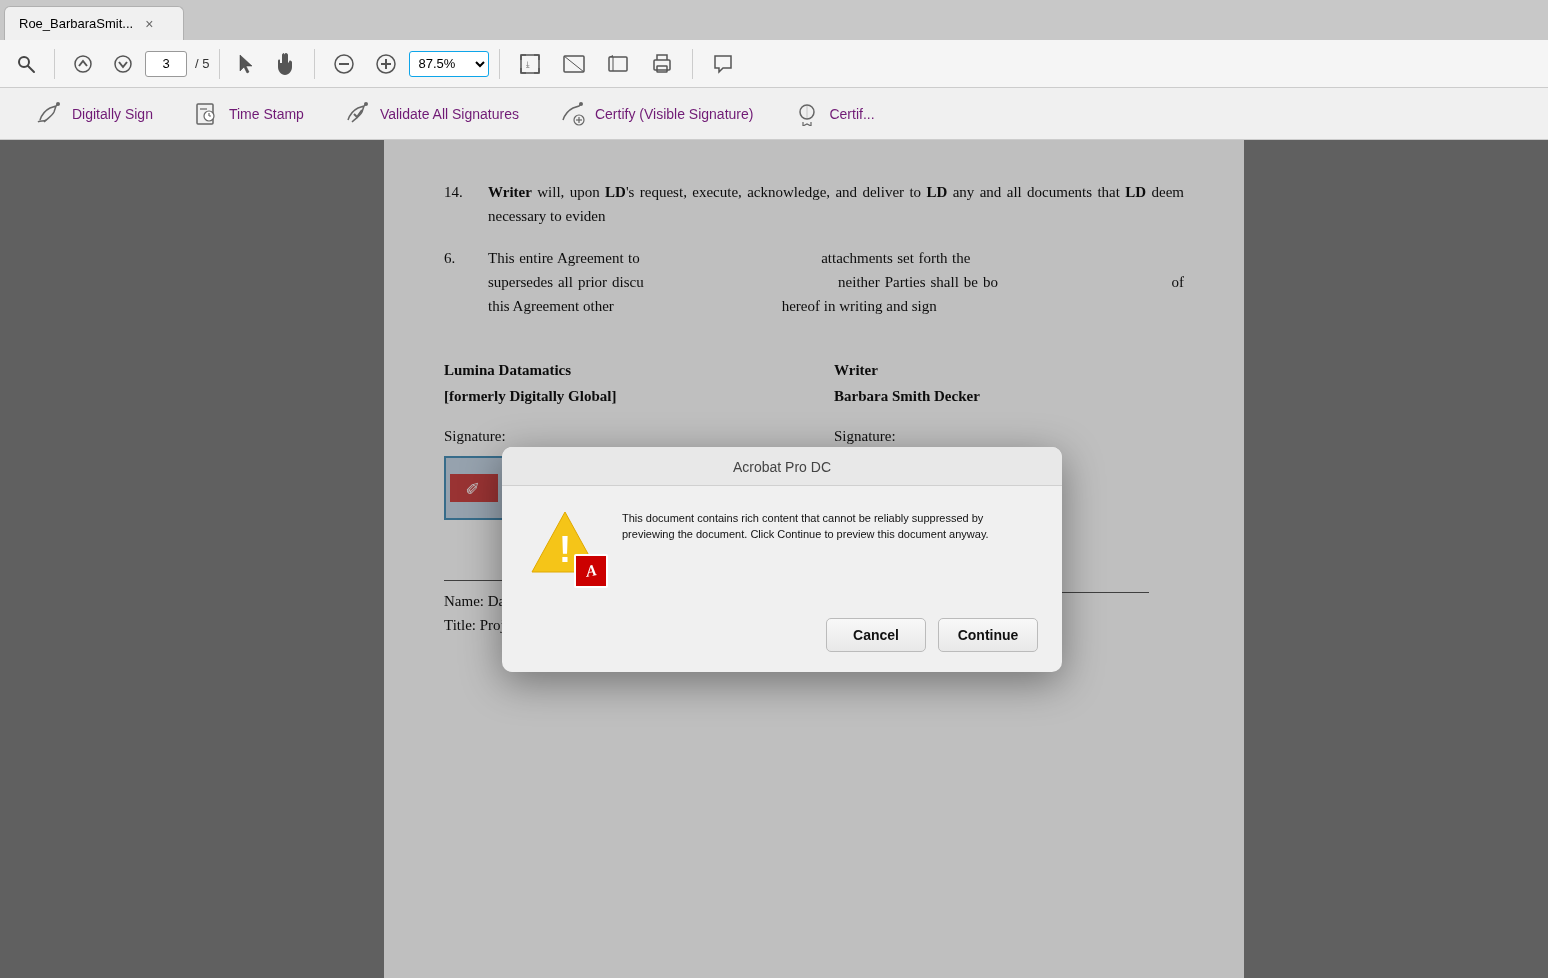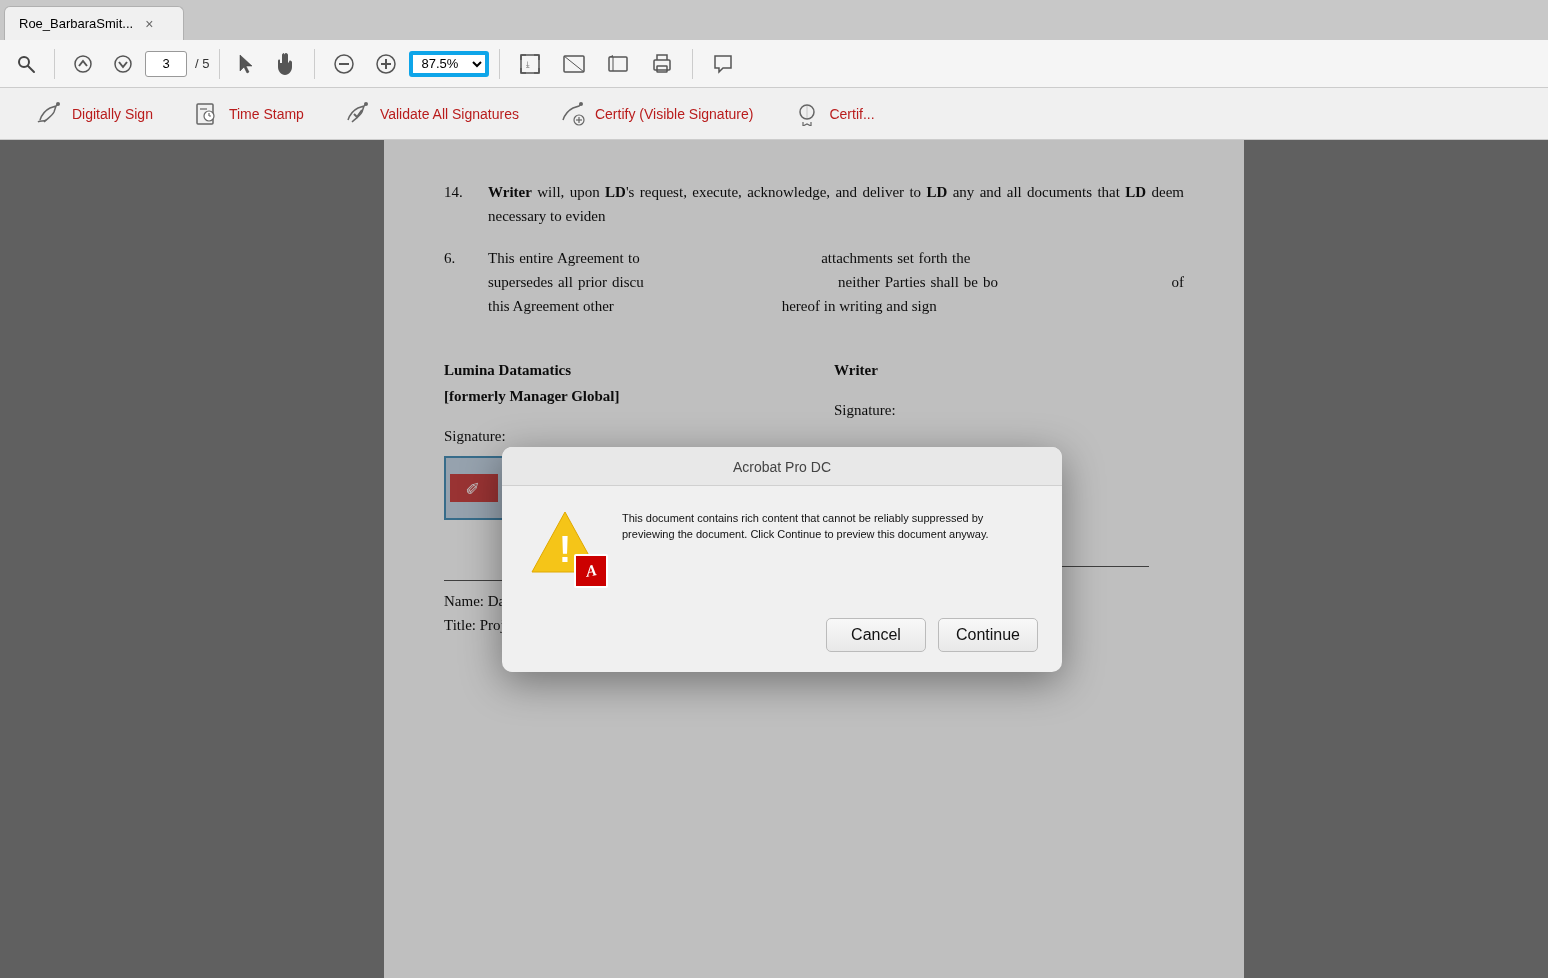--- a/index.html
+++ b/index.html
@@ -71,21 +71,21 @@
       text-align: center;
       font-size: 13px;
       padding: 0 4px;
     }
     .page-total {
       font-size: 13px;
       color: #333;
       margin-left: 4px;
     }
     .zoom-select {
-      border: 4px solid #0ea5e9;
+      border: 1px solid #0ea5e9;
       border-radius: 3px;
       height: 26px;
       padding: 0 4px;
       font-size: 13px;
       background: white;
       cursor: pointer;
       min-width: 80px;
     }
 
     
@@ -101,21 +101,21 @@
     }
     .sig-btn {
       background: none;
       border: none;
       cursor: pointer;
       padding: 6px 20px;
       display: flex;
       align-items: center;
       gap: 8px;
       font-size: 14px;
-      color: #b91c1c;
+      color: #701a75;
       height: 52px;
       white-space: nowrap;
     }
 
     
     .doc-area {
       background: #808080;
       height: calc(978px - 40px - 48px - 52px);
       position: relative;
       overflow: hidden;
@@ -271,24 +271,25 @@
       justify-content: flex-end;
       gap: 12px;
       padding: 12px 24px 20px;
     }
     .dialog-btn {
       min-width: 100px;
       height: 34px;
       border: 1px solid #bbb;
       border-radius: 5px;
       background: linear-gradient(to bottom, #f8f8f8, #e8e8e8);
-      font-size: 16px;
+      font-size: 14px;
       cursor: pointer;
       font-family: -apple-system, BlinkMacSystemFont, Arial, sans-serif;
       color: #111;
+      font-weight: bold;
     }
     .dialog-btn.primary { }
 
     
     .doc-left-margin {
       width: 80px;
       background: #808080;
       flex-shrink: 0;
     }
   </style>
@@ -465,36 +466,37 @@
           neither Parties shall be bo<span style="color:transparent">und by any representations, </span>
           of this Agreement other<span style="color:transparent"> than those expressly stated </span>
           hereof in writing and sign<span style="color:transparent">ed by both parties.</span>
         </span>
       </div>
 
       <div class="signature-section">
 
         <div class="sig-col">
           <div class="sig-company">Lumina Datamatics</div>
-          <div class="sig-company">[formerly Manager Global]</div>
+          <div class="sig-company">[formerly Digitally Global]</div>
           <div class="sig-label">Signature:</div>
 
           <div class="sig-field-box">
             <div class="sig-field-inner">
               <span class="sig-pencil">✏</span>
             </div>
           </div>
 
           <div class="sig-line"></div>
           <div class="sig-name">Name: Danielle Chouhan</div>
           <div class="sig-title">Title: Project Manager</div>
         </div>
 
         <div class="sig-col">
           <div class="sig-company">Writer</div>
+          <div class="sig-company">Barbara Smith Decker</div>
           <div class="sig-label">Signature:</div>
           <div style="height:80px;"></div>
           <div class="sig-line"></div>
           <div class="sig-name">Name: Barbara Smith Decker</div>
         </div>
       </div>
     </div>
   </div>
 
   <div class="dialog-overlay">

